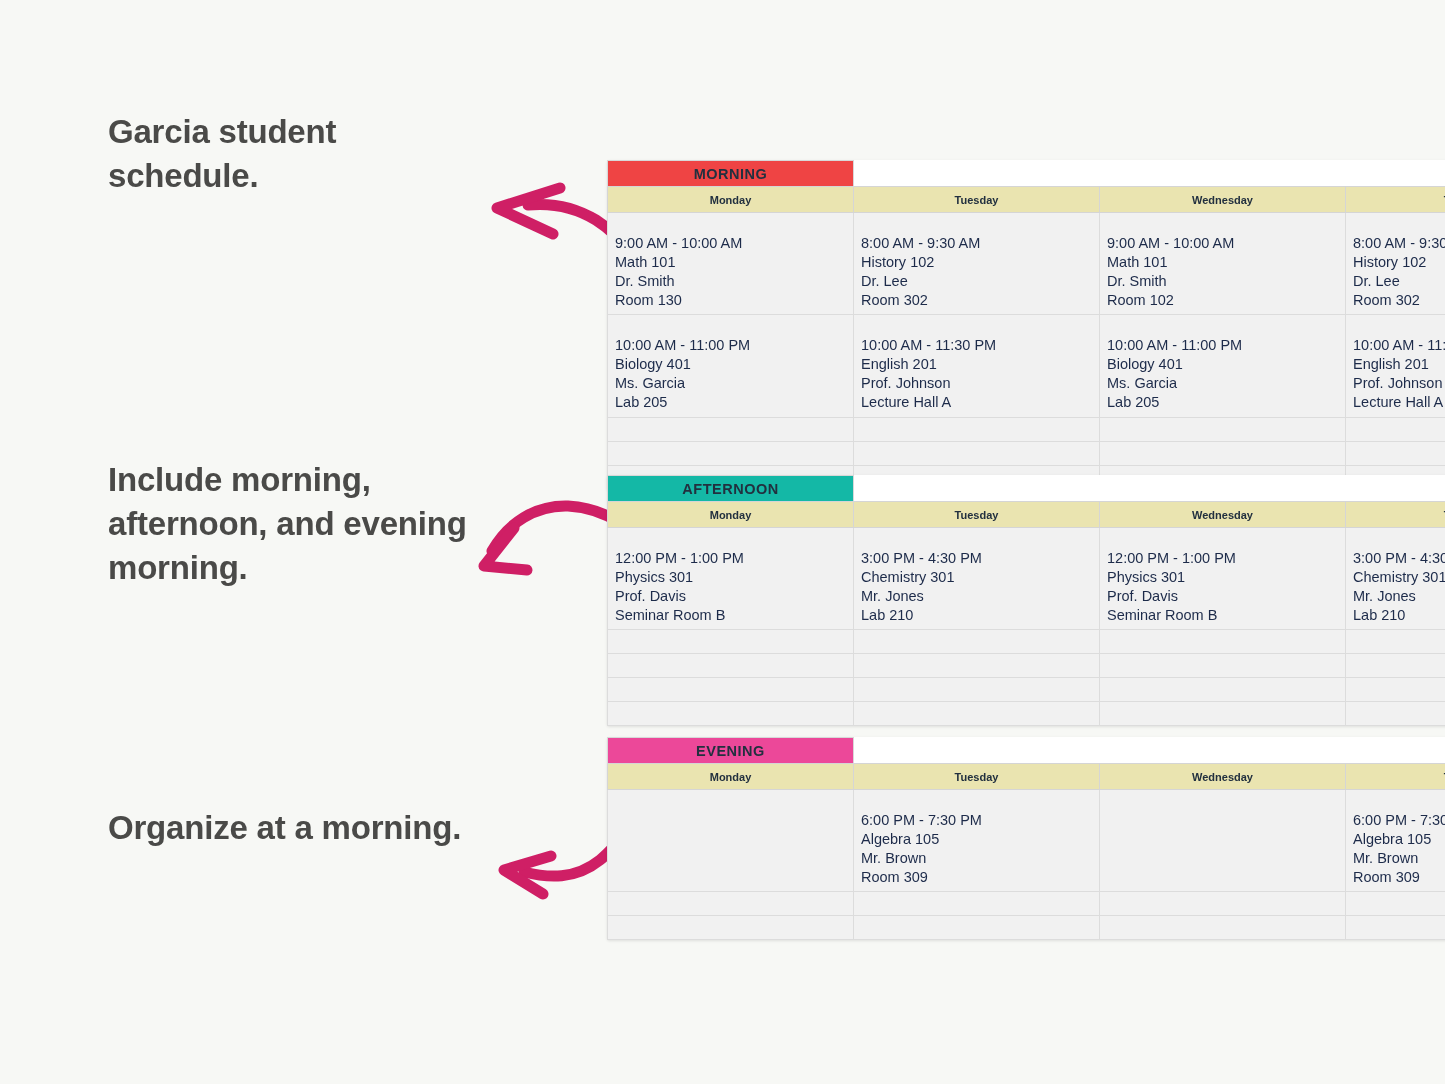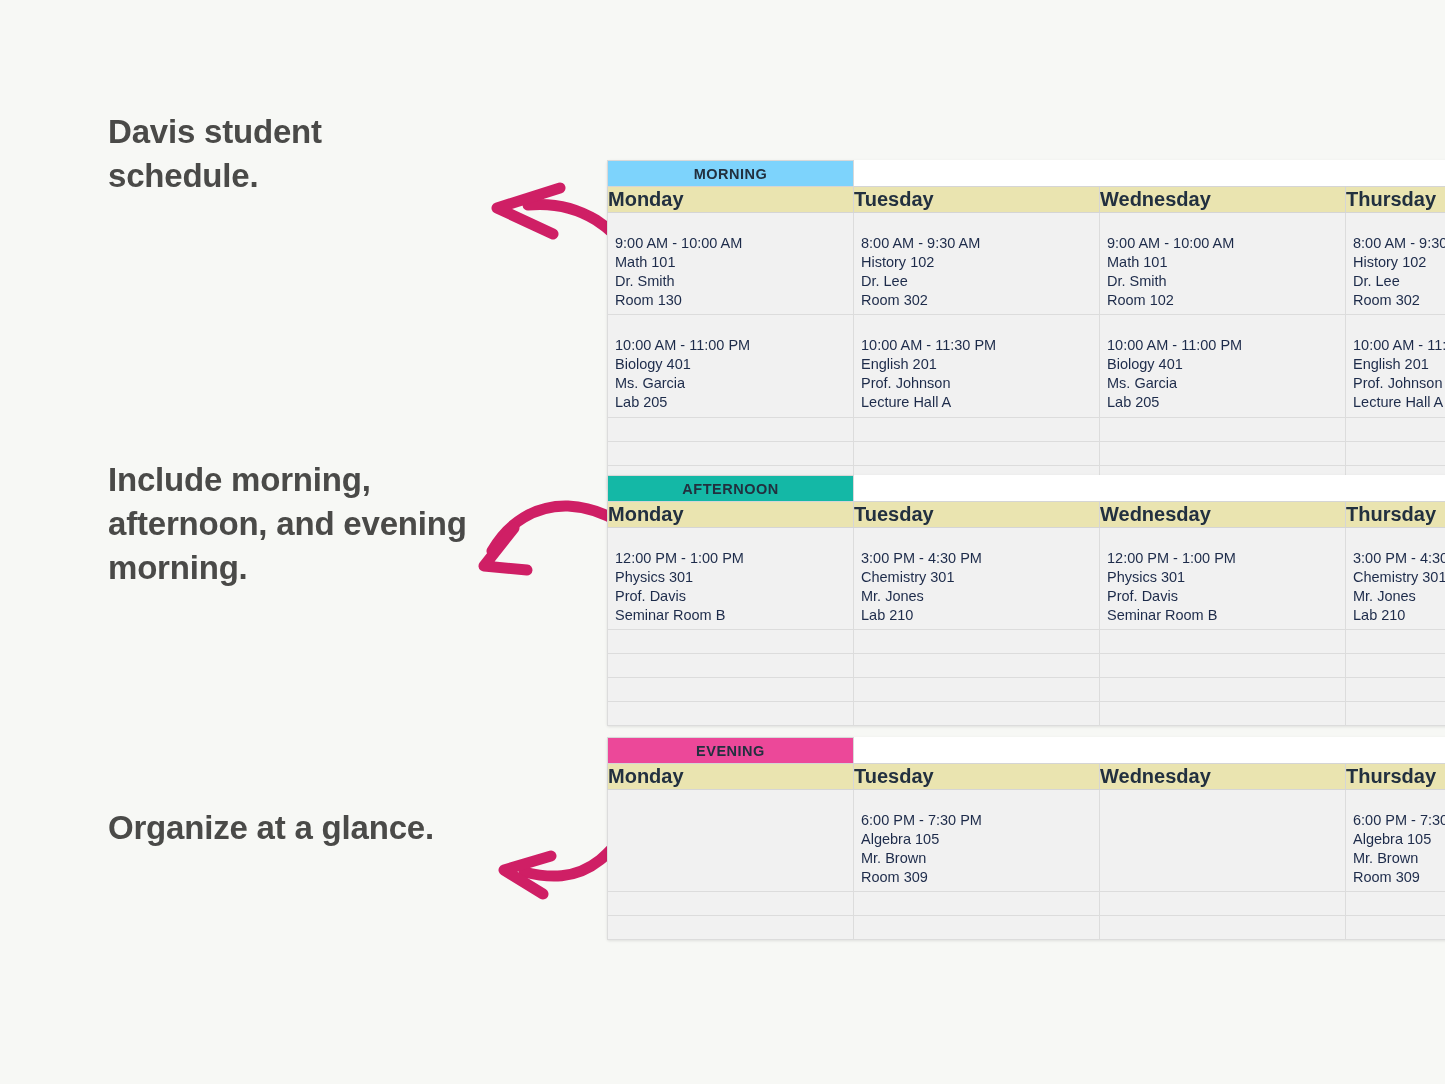--- a/index.html
+++ b/index.html
@@ -68,53 +68,53 @@
     font-size: 14.5px;
     color: #22303f;
     letter-spacing: 0.5px;
     border: 1px solid #d8d8d8;
     border-bottom: none;
   }
   .band-blank {
     background: #ffffff;
     border: none;
   }
-  .band-morning   { background: #7dd3fc; }
+  .band-morning   { background: #ef4444; }
   .band-afternoon { background: #14b8a6; }
   .band-evening   { background: #ec4899; }
 
   th.day-head {
     height: 25px;
     padding: 0;
     background: #eae4b0;
     color: #22303f;
     font-weight: bold;
-    font-size: 20px;
-    text-align: left;
+    font-size: 11px;
+    text-align: center;
     border: 1px solid #d5d5d5;
   }
 
   td.slot {
     background: #f1f1f1;
     border: 1px solid #dcdcdc;
     vertical-align: top;
     padding: 21px 7px 5px 7px;
     line-height: 1.30;
     height: 70px;
   }
   td.slot.empty { height: 23px; padding: 0; }
 
   .slot-line { display: block; white-space: nowrap; }
 </style>
 </head>
 <body>
 
-<div class="caption" id="caption-1">Davis student schedule.</div>
+<div class="caption" id="caption-1">Garcia student schedule.</div>
 <div class="caption" id="caption-2">Include morning, afternoon, and evening morning.</div>
-<div class="caption" id="caption-3">Organize at a glance.</div>
+<div class="caption" id="caption-3">Organize at a morning.</div>
 
 <svg class="arrow-layer" viewBox="0 0 1445 1084" xmlns="http://www.w3.org/2000/svg">
 
   <g>
     <path d="M 663 330 C 651 292 640 248 596 220 C 573 206 549 203 528 205" fill="none" stroke="#cf1f65" stroke-width="11" stroke-linecap="round"></path>
     <path d="M 560 188 L 497 208 L 553 234" fill="none" stroke="#cf1f65" stroke-width="11" stroke-linecap="round" stroke-linejoin="round"></path>
   </g>
 
   <g>
     <path d="M 661 566 C 640 530 606 508 568 506 C 535 505 508 523 492 551" fill="none" stroke="#cf1f65" stroke-width="11" stroke-linecap="round"></path>

